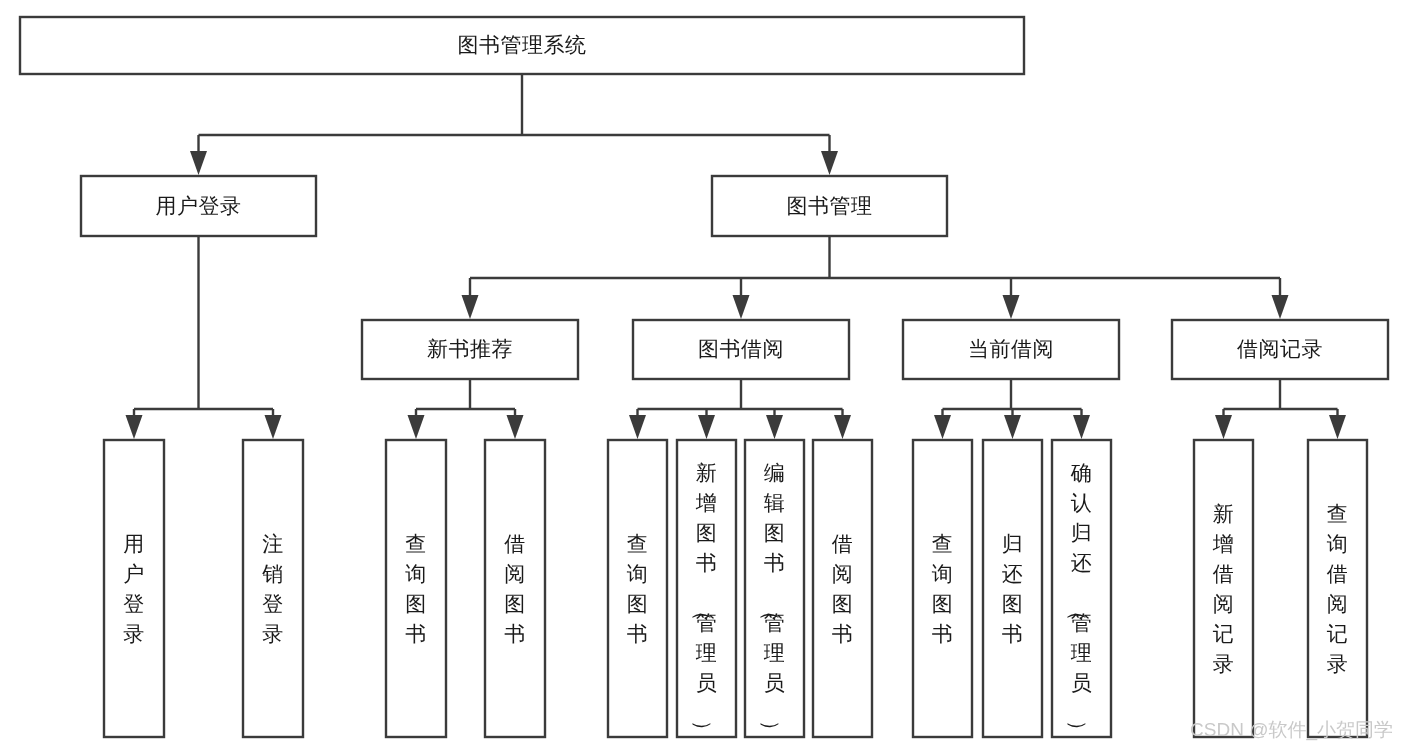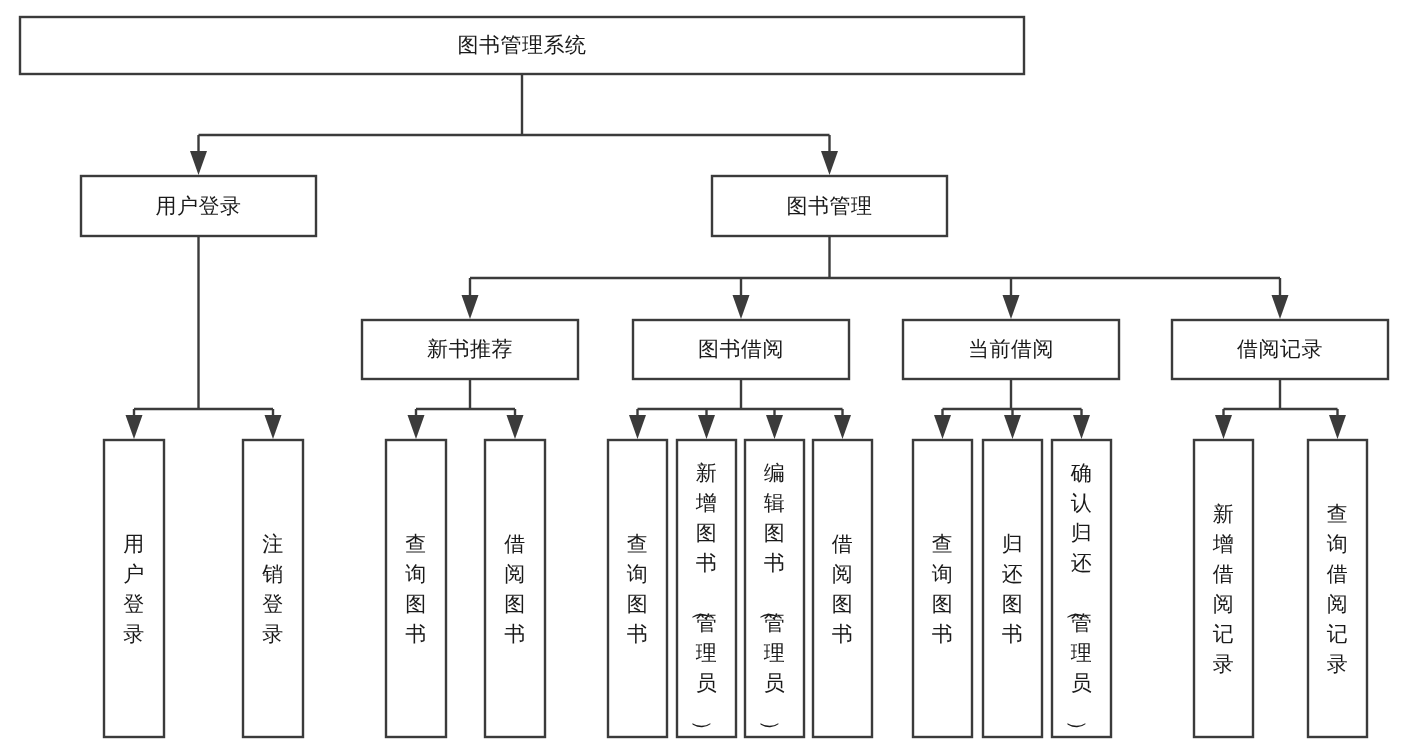--- a/index.html
+++ b/index.html
@@ -217,13 +217,14 @@
         <g>
           <rect x="1194" y="436" width="59" height="297" class="node-box"></rect>
           <text x="1223.5" y="516.5" class="node-label-v"><tspan x="1223.5" dy="0">新</tspan><tspan x="1223.5" dy="30">增</tspan><tspan x="1223.5" dy="30">借</tspan><tspan x="1223.5" dy="30">阅</tspan><tspan x="1223.5" dy="30">记</tspan><tspan x="1223.5" dy="30">录</tspan></text>
         </g>
         <g>
           <rect x="1308" y="436" width="59" height="297" class="node-box"></rect>
           <text x="1337.5" y="516.5" class="node-label-v"><tspan x="1337.5" dy="0">查</tspan><tspan x="1337.5" dy="30">询</tspan><tspan x="1337.5" dy="30">借</tspan><tspan x="1337.5" dy="30">阅</tspan><tspan x="1337.5" dy="30">记</tspan><tspan x="1337.5" dy="30">录</tspan></text>
         </g>
       </g>
   </svg>
+  <div class="watermark-text">CSDN @软件_小贺同学</div>
 </div>
 
 </body></html>

